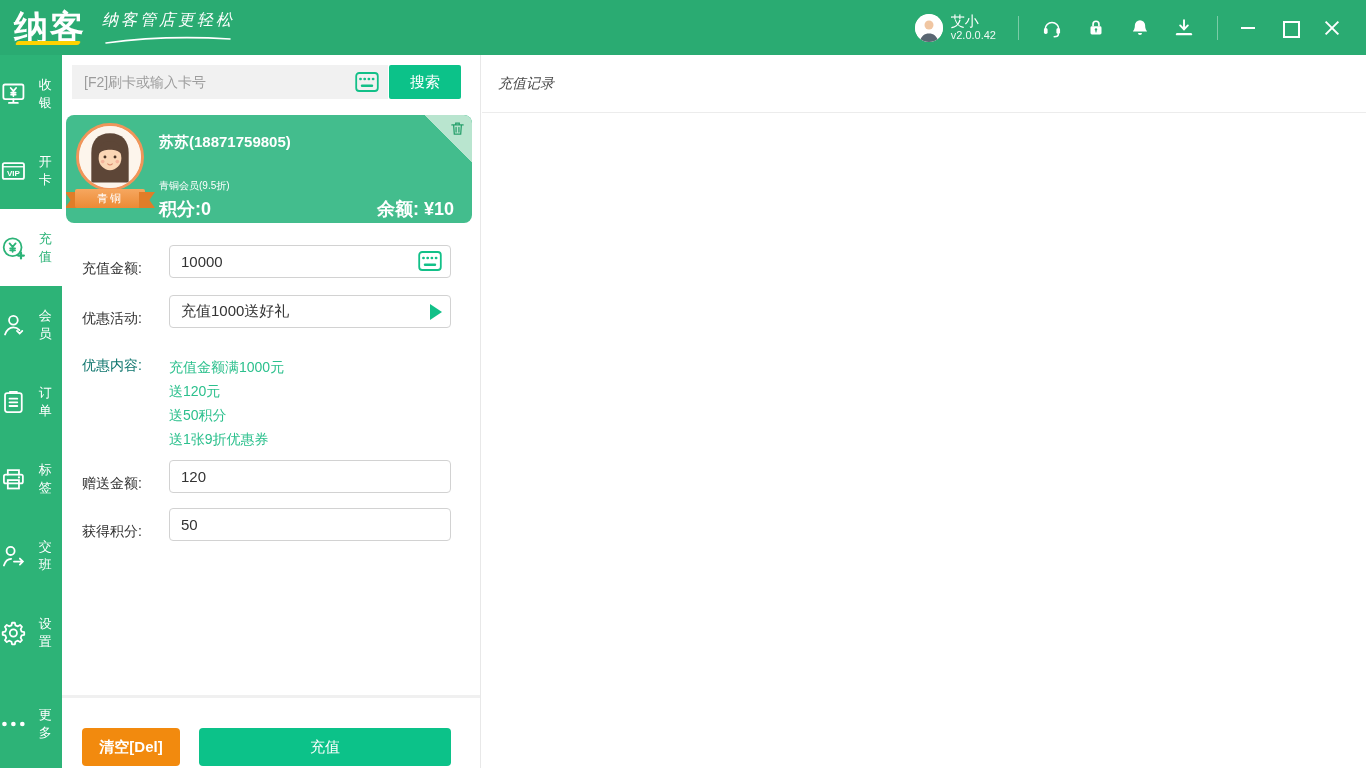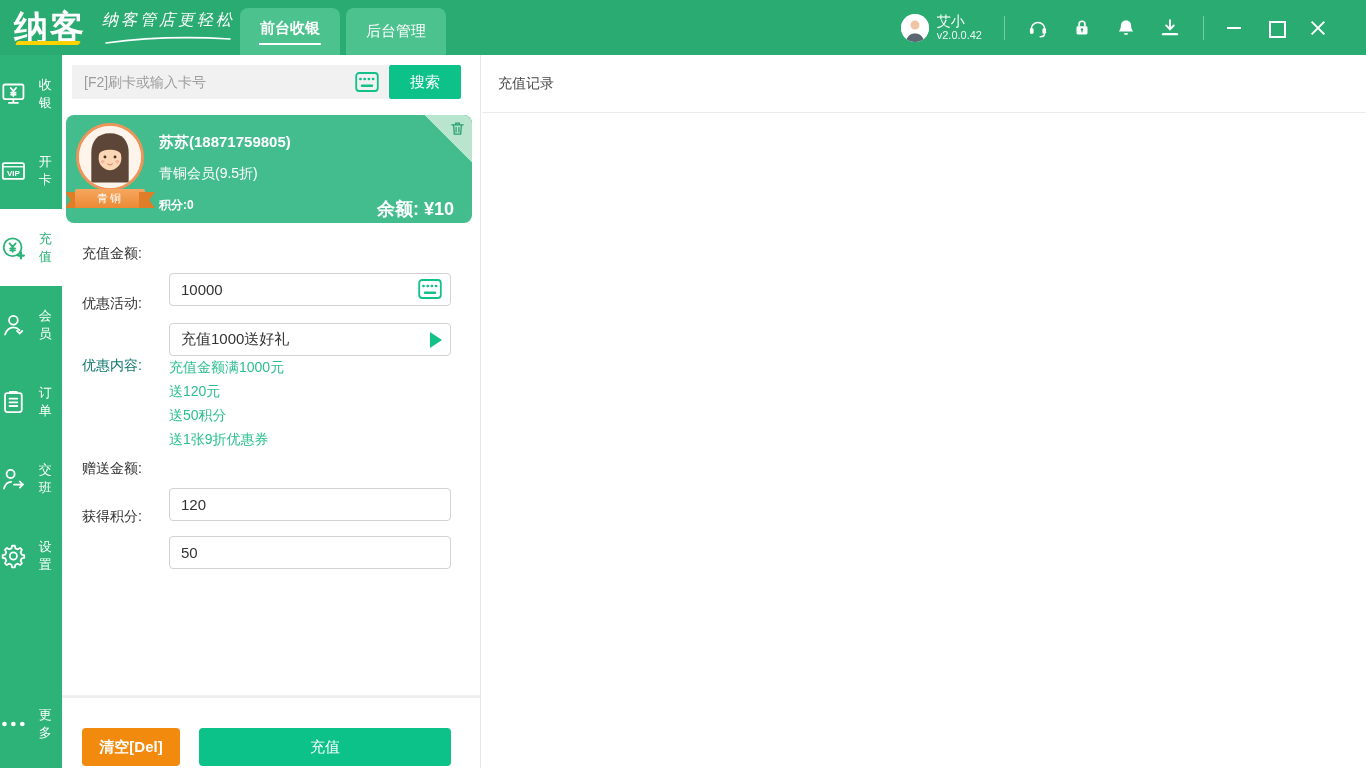--- a/index.html
+++ b/index.html
@@ -12,21 +12,21 @@
   .logo { position:absolute; left:14px; top:6px; font-size:34px; font-weight:bold; color:#fff; letter-spacing:2px; line-height:42px; }
   .logo::after { content:""; position:absolute; left:2px; bottom:3px; width:64px; height:4px; background:#ffd200; border-radius:2px; transform:skewX(-25deg); }
   .slogan { position:absolute; left:102px; top:10px; width:136px; font-size:16px; font-style:italic; color:#fff; letter-spacing:3px; white-space:nowrap; }
   .slogan-swoosh { position:absolute; left:104px; top:34px; width:130px; height:12px; }
   .tabs { position:absolute; left:240px; top:8px; height:47px; display:flex; gap:6px; }
   .tab { width:100px; height:47px; background:#4cc28e; border-radius:8px 8px 0 0; color:#fff; font-size:15px;
          display:flex; flex-direction:column; align-items:center; justify-content:center; cursor:pointer; }
   .tab .tab-underline { display:none; }
   .tab.active { font-weight:bold; }
   .tab.active .tab-underline { display:block; width:62px; height:2px; background:#fff; margin-top:5px; }
-  .topbar-right { position:absolute; right:0; top:0; height:55px; display:flex; align-items:center; padding-right:40px; }
+  .topbar-right { position:absolute; right:0; top:0; height:55px; display:flex; align-items:center; padding-right:26px; }
   .tb-avatar { width:28px; height:28px; border-radius:50%; background:#fff; overflow:hidden; display:flex; align-items:flex-end; justify-content:center; }
   .user-block { margin-left:8px; color:#fff; line-height:1.15; }
   .user-name { font-size:14px; }
   .user-version { font-size:11px; opacity:.92; }
   .tb-divider { width:1px; height:24px; background:rgba(255,255,255,.38); margin:0 22px; }
   .tb-icons { display:flex; align-items:center; gap:22px; }
   .tb-icon { width:22px; height:22px; color:#fff; cursor:pointer; }
   .win-controls { display:flex; align-items:center; gap:26px; }
   .wc { width:16px; height:16px; position:relative; cursor:pointer; }
   .wc-min::before { content:""; position:absolute; left:1px; right:1px; top:7px; height:2px; background:#fff; }
@@ -61,45 +61,45 @@
                  background:linear-gradient(to bottom left,#b9e5cf 50%,rgba(0,0,0,0) 50%); border-top-right-radius:8px; }
   .trash-icon { position:absolute; top:5px; right:6px; width:17px; height:18px; color:#27a06c; cursor:pointer; }
   .avatar-wrap { position:absolute; left:10px; top:8px; width:68px; height:68px; border-radius:50%; border:3px solid #f0955a; overflow:hidden; background:#fdf5ec; }
   .ribbon { position:absolute; left:-1px; top:72px; width:90px; height:23px; z-index:2; }
   .ribbon .band { position:absolute; left:10px; right:10px; top:2px; bottom:2px; background:linear-gradient(#f6a75f,#ec8a35);
                   border-radius:2px; display:flex; align-items:center; justify-content:center; font-size:11px; color:#fff; letter-spacing:2px; }
   .ribbon::before,.ribbon::after { content:""; position:absolute; top:5px; width:16px; height:16px; background:#e07d29; }
   .ribbon::before { left:0; clip-path:polygon(0 0,100% 0,100% 100%,0 100%,35% 50%); }
   .ribbon::after  { right:0; clip-path:polygon(0 0,100% 0,65% 50%,100% 100%,0 100%); }
   .card-name { position:absolute; left:93px; top:18px; font-size:15px; font-weight:bold; }
-  .card-level { position:absolute; left:93px; top:50px; font-size:14px; }
-  .card-points { position:absolute; left:93px; top:82px; font-size:12px; font-weight:bold; }
+  .card-level { position:absolute; left:93px; top:64px; font-size:10px; }
+  .card-points { position:absolute; left:93px; top:82px; font-size:18px; font-weight:bold; }
   .card-balance { position:absolute; right:18px; top:82px; font-size:18px; font-weight:bold; }
 
   
-  .form-row { position:absolute; left:20px; right:29px; height:33px; display:flex; align-items:flex-start; }
+  .form-row { position:absolute; left:20px; right:29px; height:33px; display:flex; align-items:flex-end; }
   .form-label { width:87px; font-size:14px; color:#333; }
   .form-input { position:relative; flex:1; height:33px;margin-top:28px; }
   .form-input input { width:100%; height:100%; border:1px solid #d2d2d2; border-radius:4px; padding:0 34px 0 11px; font-size:15px; color:#333;
                       outline:none; font-family:inherit; }
   .row-amount { top:190px; } .row-promo { top:240px; } .row-gift { top:405px; } .row-points { top:453px; }
   .promo-arrow { position:absolute; right:9px; top:9px; width:0; height:0; border-top:8px solid transparent; border-bottom:8px solid transparent;
                  border-left:12px solid #12c088; cursor:pointer; }
   .promo-detail { position:absolute; left:20px; top:300px; right:29px; display:flex; }
   .promo-detail .form-label { color:#0f766e; padding-top:2px; }
   .promo-lines { color:#2cc08d; font-size:14px; line-height:24px; }
   .mid-divider { position:absolute; left:0; right:0; top:640px; height:3px; background:#f0f0f0; }
   .footer-btns { position:absolute; left:20px; top:658px; right:29px; height:38px;margin-top:15px; }
   .btn-clear { position:absolute; left:0; width:98px; height:38px; background:#f28a0e; border:none; border-radius:4px; color:#fff;
                font-size:15px; font-weight:bold; cursor:pointer; font-family:inherit; }
   .btn-submit { position:absolute; left:117px; right:0; height:38px; background:#0cc289; border:none; border-radius:4px; color:#fff;
                 font-size:15px; cursor:pointer; font-family:inherit; }
 
   
-  .right { position:absolute; left:482px; top:55px; width:884px; height:713px; background:#fff; }
+  .right { position:absolute; left:482px; top:55px; width:884px; height:713px; background:#fff;font-style:italic; }
   .right-title { position:absolute; left:16px; top:20px; font-size:14px; color:#4a4a4a; }
   .right-title-line { position:absolute; left:0; right:0; top:57px; height:1px; background:#ececec; }
   .rec-table { position:absolute; left:18px; top:72px; width:847px; }
   .rec-head { display:flex; height:40px; }
   .rec-th { background:#f0f0f0; color:#333; font-size:14px; font-weight:bold; display:flex; align-items:center; justify-content:center;
             border-right:2px solid #fff; }
   .rec-th:last-child { border-right:none; }
   .rec-th:nth-child(1){width:91px} .rec-th:nth-child(2){width:95px} .rec-th:nth-child(3){width:92px}
   .rec-th:nth-child(4){width:93px} .rec-th:nth-child(5){width:95px} .rec-th:nth-child(6){width:192px}
   .rec-th:nth-child(7){width:100px} .rec-th:nth-child(8){width:89px}
@@ -114,30 +114,20 @@
 
   <header class="topbar">
     <div class="logo">
       <span>纳客</span>
     </div>
     <div class="slogan">纳客管店更轻松</div>
     <svg class="slogan-swoosh" viewBox="0 0 130 12">
       <path d="M2 9 Q 60 1 126 5" stroke="#fff" stroke-width="1.6" fill="none" stroke-linecap="round"></path>
     </svg>
 
-    <nav class="tabs">
-      <div class="tab active">
-        <span>前台收银</span>
-        <span class="tab-underline"></span>
-      </div>
-      <div class="tab">
-        <span>后台管理</span>
-
-      </div>
-    </nav>
 
     <div class="topbar-right">
       <div class="tb-avatar">
         <svg viewBox="0 0 28 28" width="28" height="28">
           <circle cx="14" cy="14" r="14" fill="#fff"></circle>
           <circle cx="14" cy="11" r="4.5" fill="#f0c6a2"></circle>
           <path d="M4.5 28c1.5-6 5-8.5 9.5-8.5s8 2.5 9.5 8.5z" fill="#5a6672"></path>
         </svg>
       </div>
       <div class="user-block">
@@ -232,20 +222,31 @@
     </div>
     <div class="side-item">
       <span class="side-icon">
         <svg viewBox="0 0 24 24" fill="none" stroke="currentColor" stroke-width="1.6" stroke-linecap="round">
           <rect x="4.5" y="4" width="15" height="17" rx="2"></rect>
           <path d="M9 4V3h6v1"></path>
           <path d="M8.5 9h7M8.5 12.3h7M8.5 15.6h7"></path>
         </svg>
       </span>
       <span class="side-label">订单</span>
+    </div>
+    <div class="side-item">
+      <span class="side-icon">
+        <svg viewBox="0 0 24 24" fill="none" stroke="currentColor" stroke-width="1.6" stroke-linecap="round">
+          <path d="M7 8V4h10v4"></path>
+          <rect x="3.5" y="8" width="17" height="8" rx="1.5"></rect>
+          <circle cx="17" cy="10.6" r="1" fill="currentColor" stroke="none"></circle>
+          <rect x="7" y="13" width="10" height="7.5"></rect>
+        </svg>
+      </span>
+      <span class="side-label">标签</span>
     </div>
     <div class="side-item">
       <span class="side-icon">
         <svg viewBox="0 0 24 24" fill="none" stroke="currentColor" stroke-width="1.6" stroke-linecap="round">
           <circle cx="9.5" cy="7.5" r="3.6"></circle>
           <path d="M3.5 20.5c1.3-4.2 3.7-6 6.5-6"></path>
           <path d="M12.5 17h8M17.8 14.3l2.7 2.7-2.7 2.7"></path>
         </svg>
       </span>
       <span class="side-label">交班</span>

